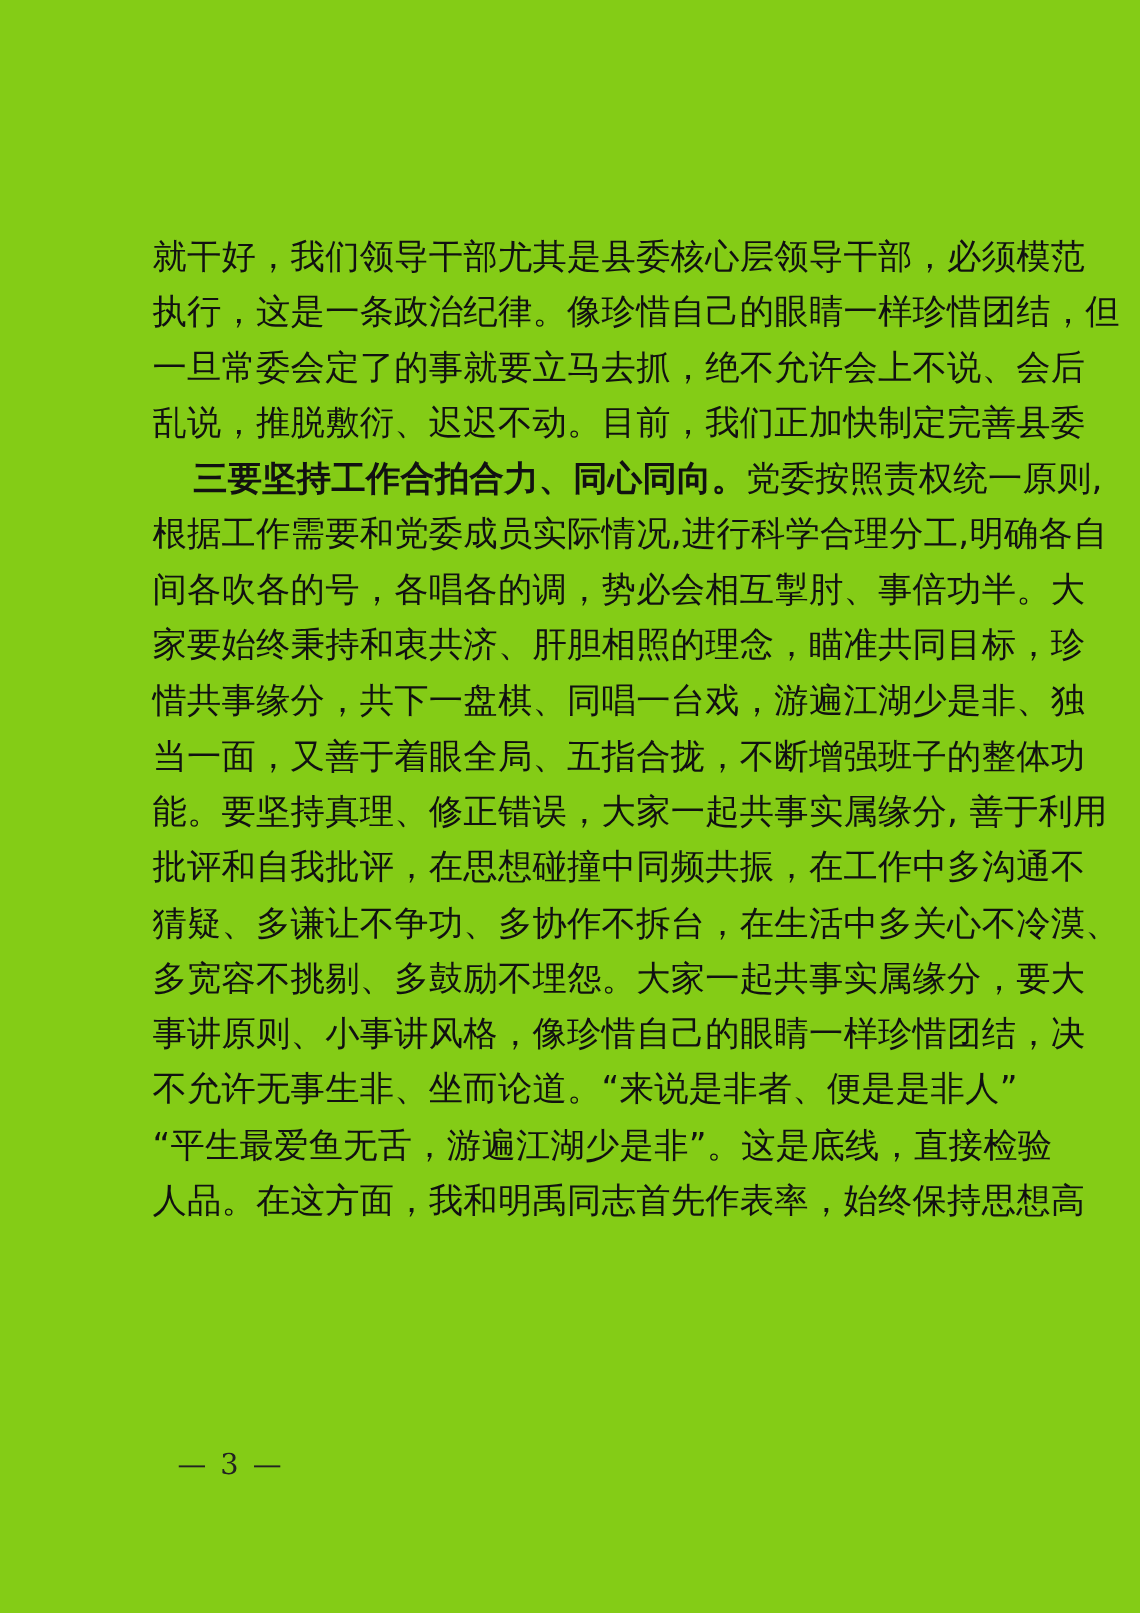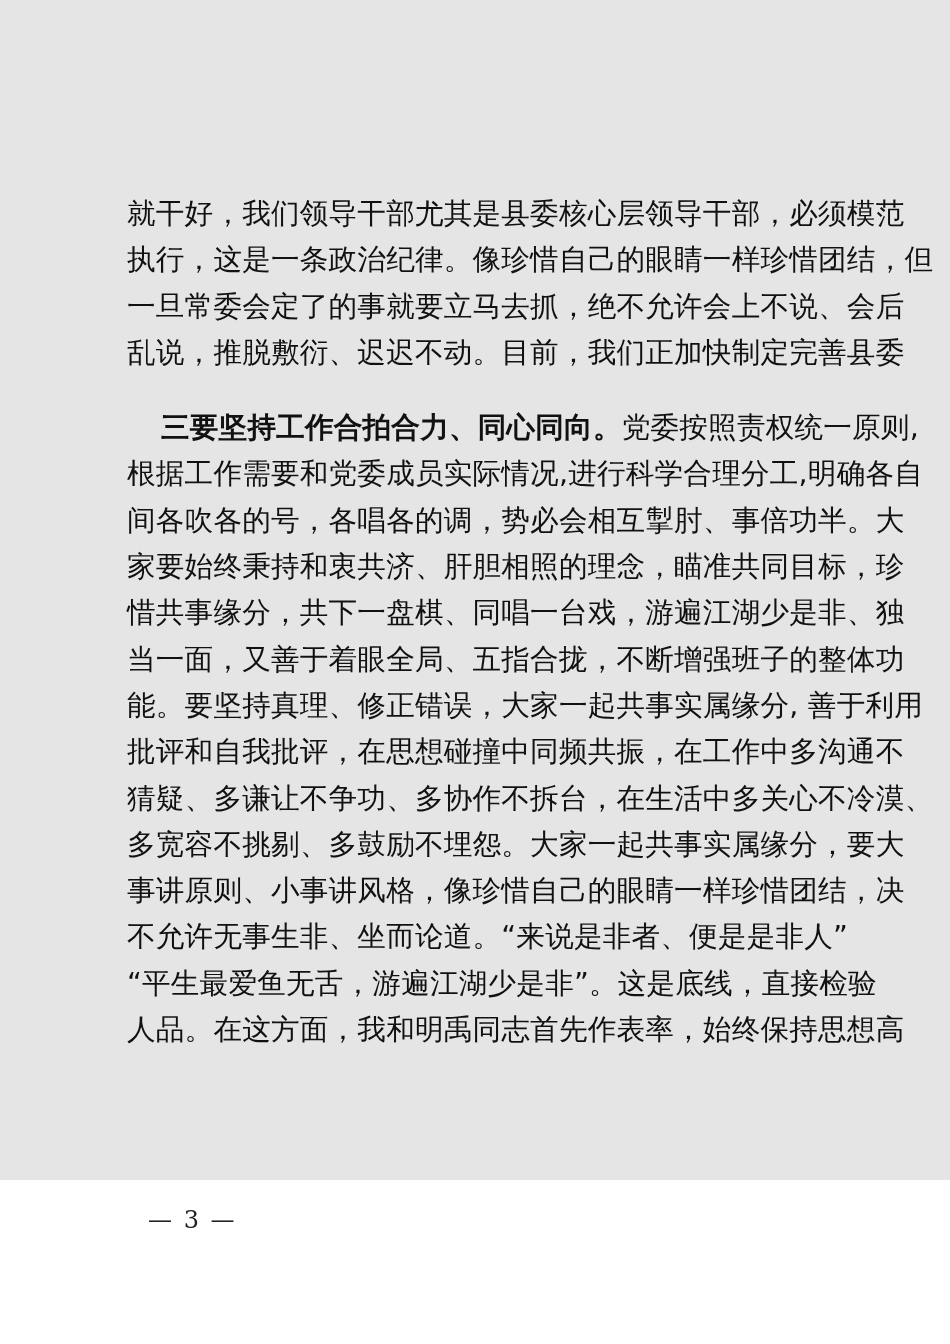--- a/index.html
+++ b/index.html
@@ -1,25 +1,25 @@
 <!DOCTYPE html>
 <html><head>
 <meta charset="utf-8">
 <style>
   html, body { margin: 0; padding: 0; background: #ffffff; }
   body { width: 950px; height: 1344px; position: relative; overflow: hidden; }
-  .page { position: absolute; left: 0; top: 0; width: 950px; height: 1180px; background: #e5e5e5; }
+  .page { position: absolute; left: 0; top: 0; width: 950px; height: 1344px; background: #84cc16; }
   .body-text {
     position: absolute; left: 127px; top: 190px; width: 710px;
     font-family: "DejaVu Sans", sans-serif;
     font-size: 28.6px; line-height: 46.3px; color: #111;
     letter-spacing: 0.2px;
   }
   .line { display: block; white-space: nowrap; height: 46.3px; }
-  .line.indent { padding-left: 34px; margin-top: 29px; }
+  .line.indent { padding-left: 34px; }
   .bold { font-weight: bold; }
   .page-number {
     position: absolute; left: 148px; top: 1206px;
     font-family: "DejaVu Serif", serif; font-size: 24px; color: #222;
     white-space: nowrap; letter-spacing: 2px;
   }
 </style>
 </head>
 <body>
 

